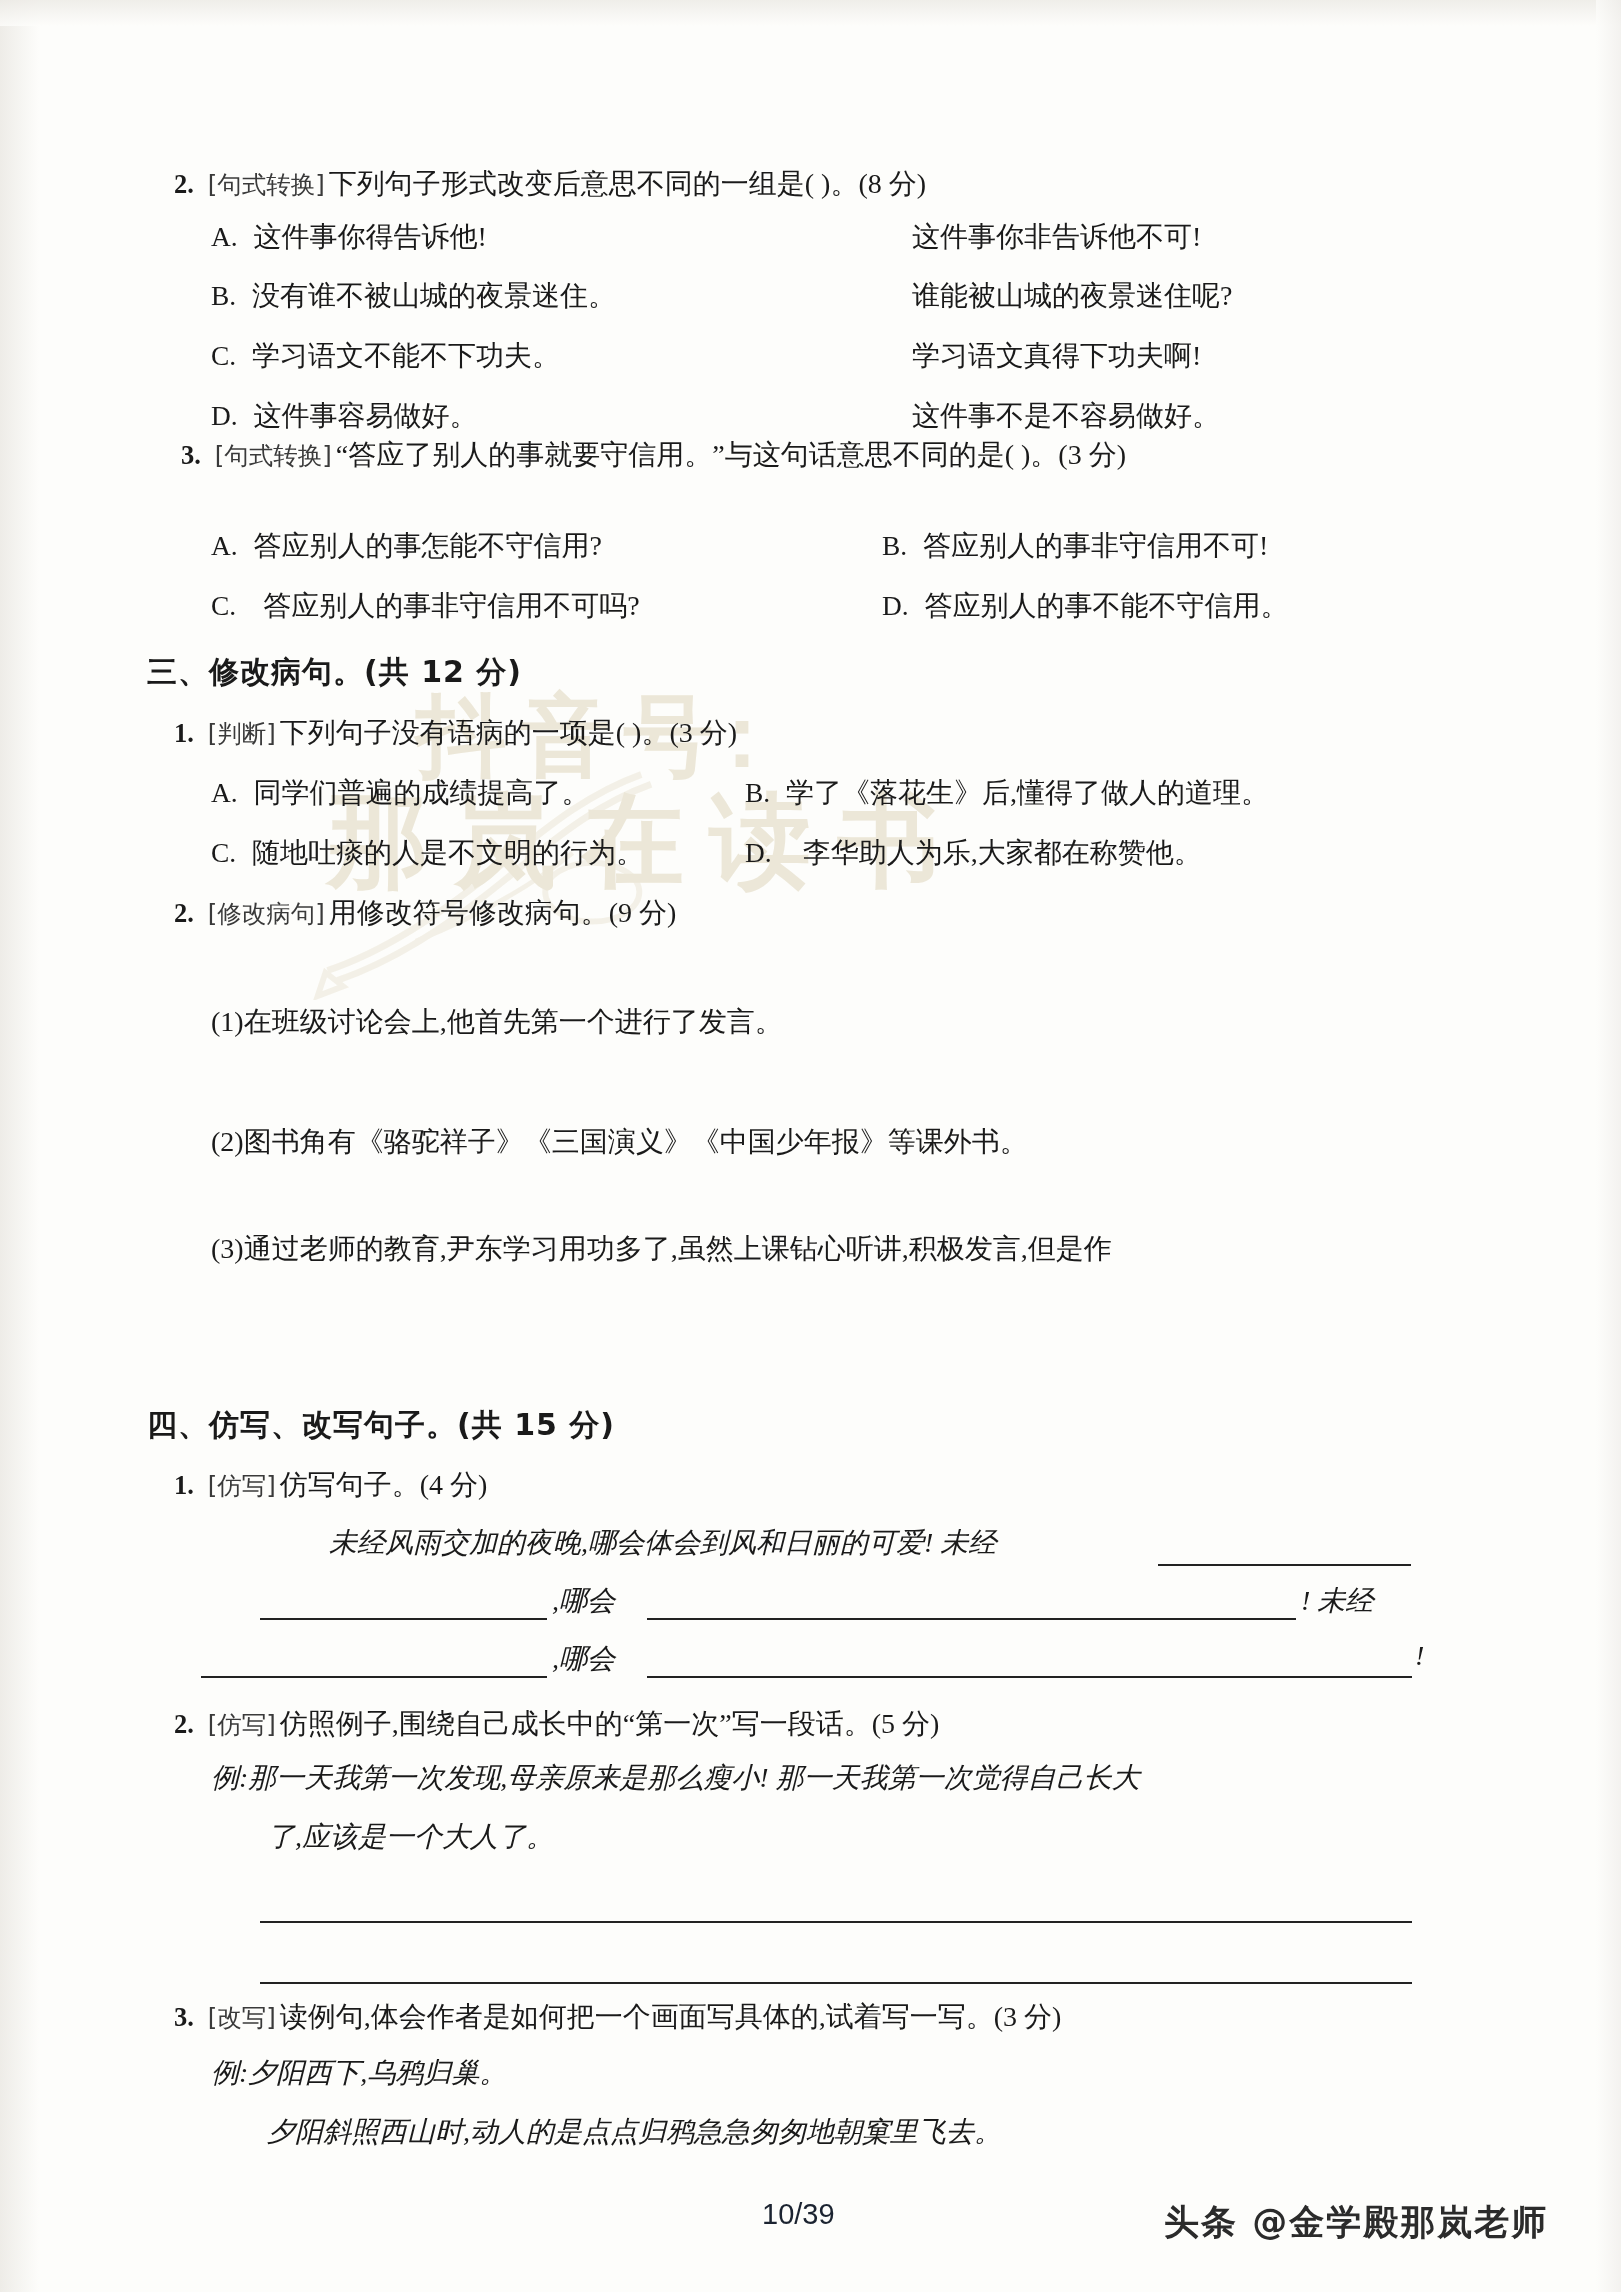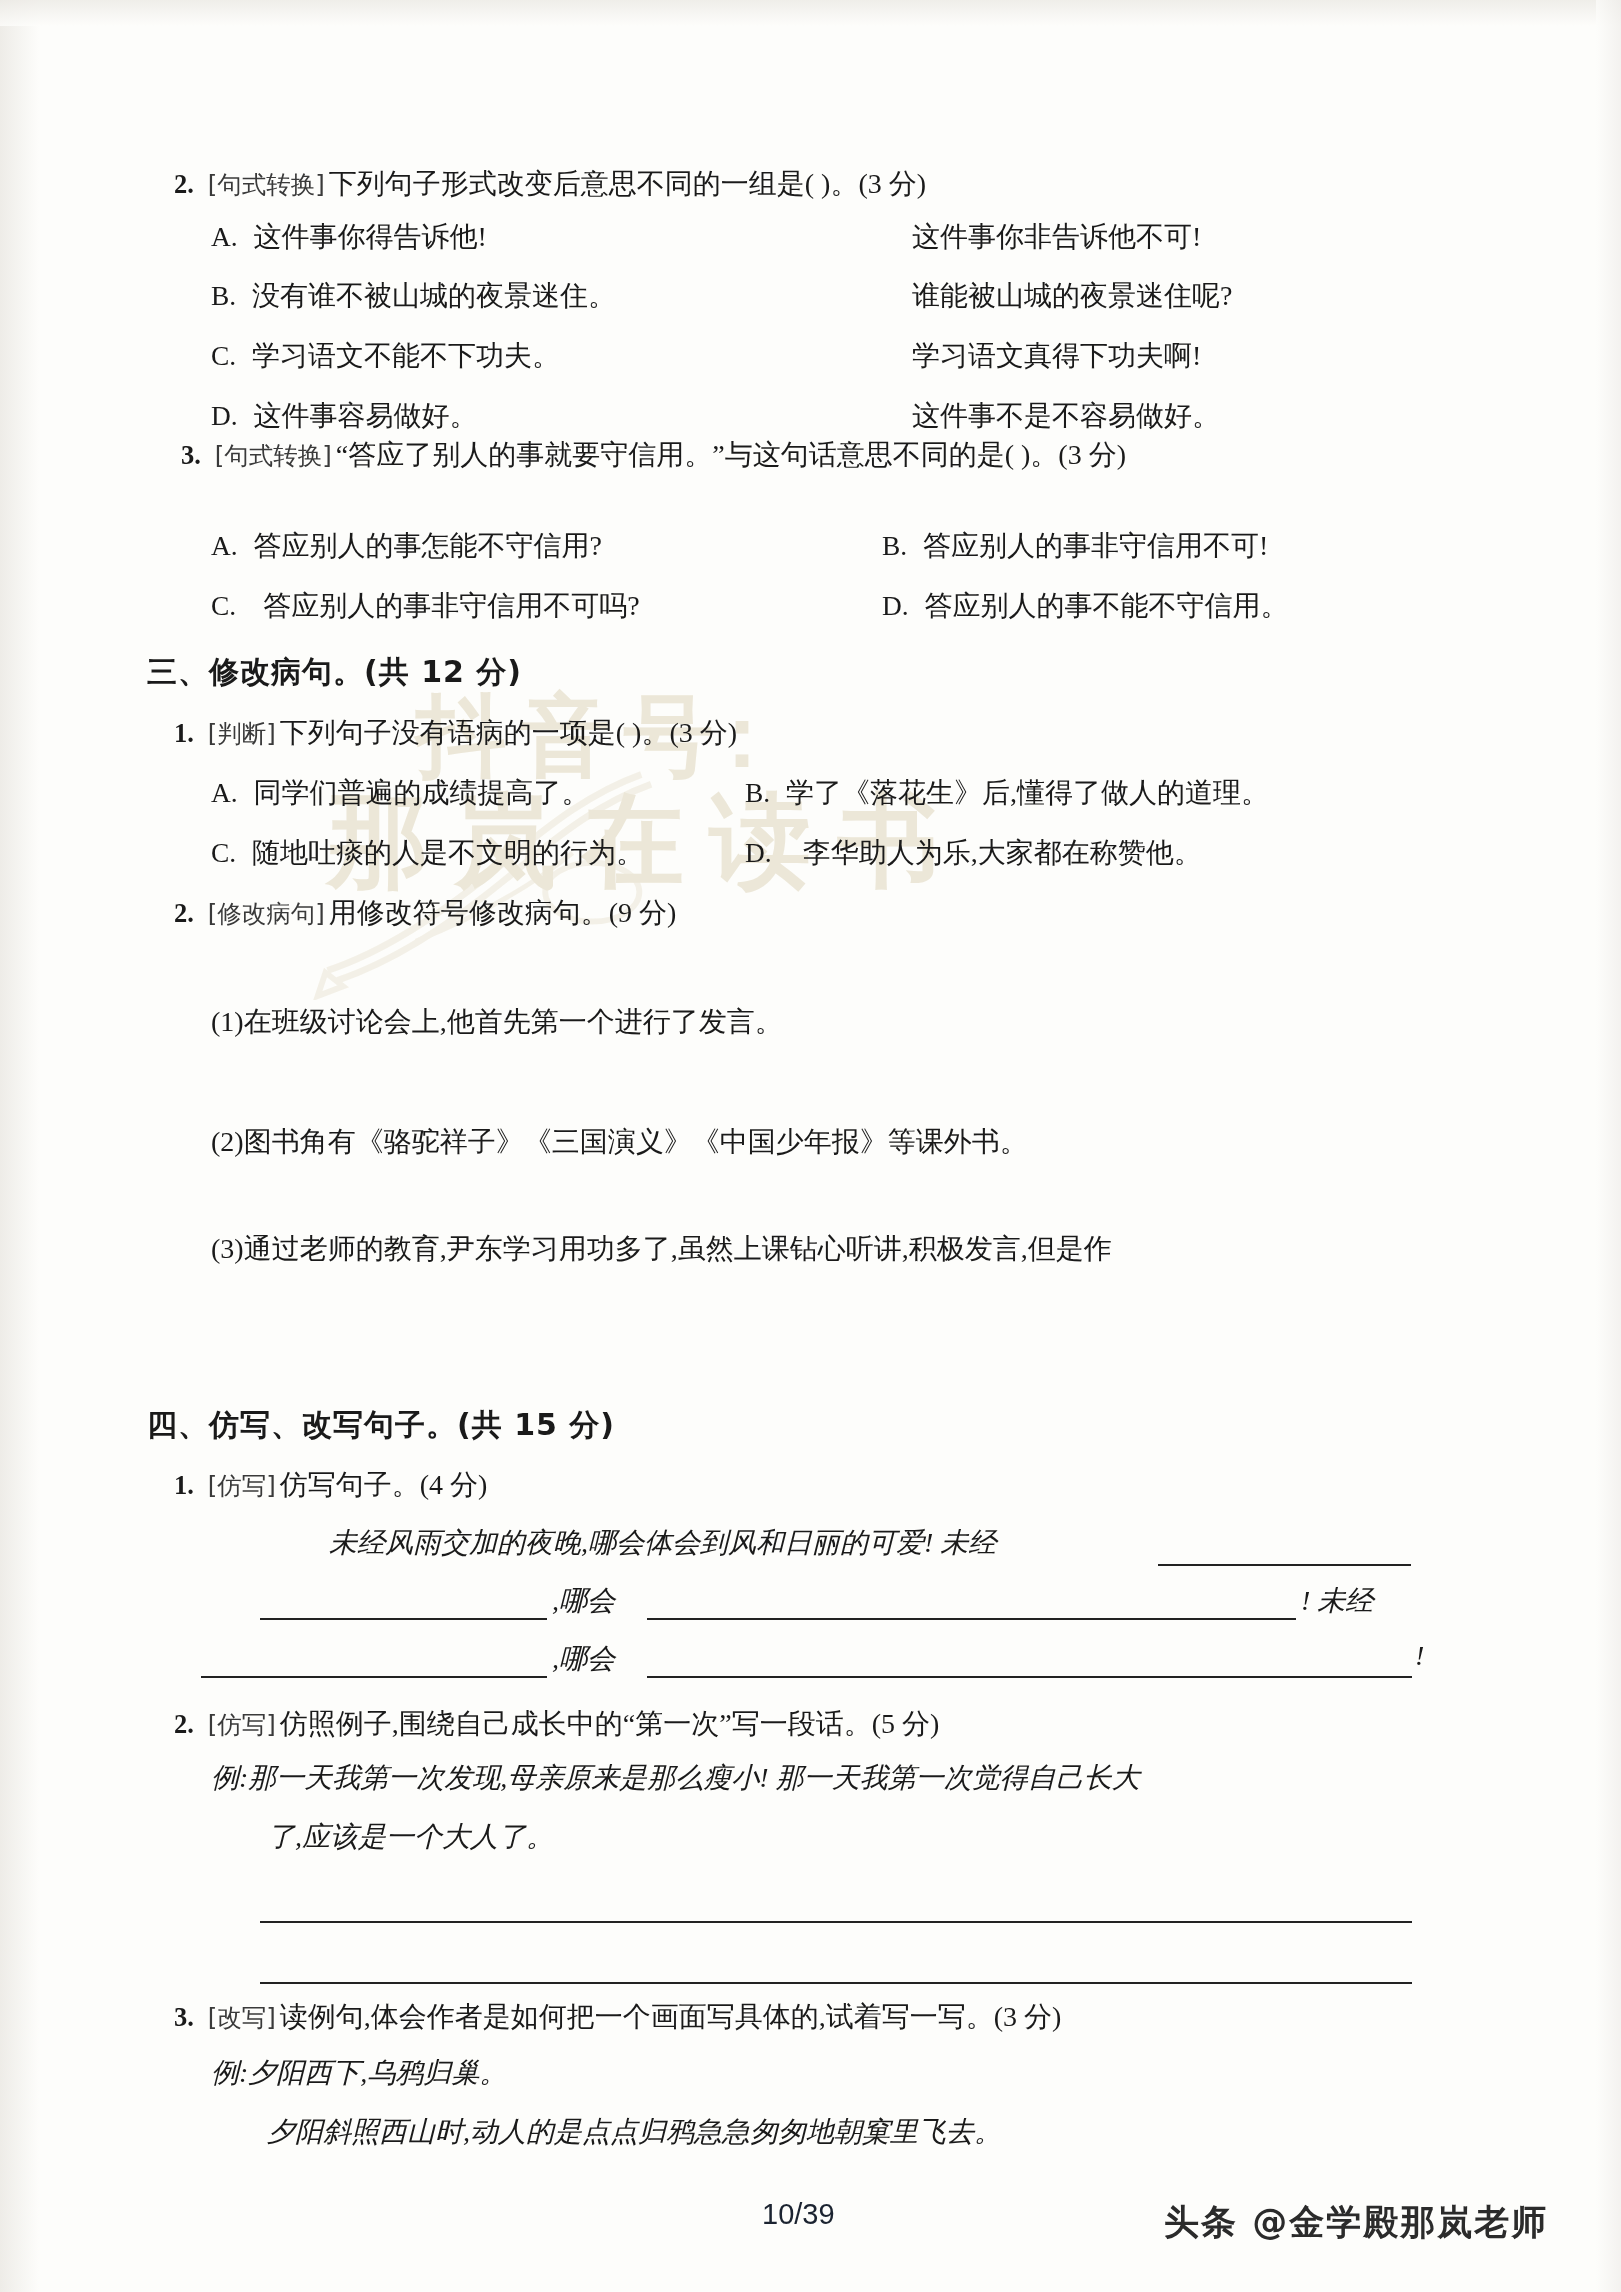--- a/index.html
+++ b/index.html
@@ -164,21 +164,21 @@
     </svg>
     <div class="wm-line1">抖音号:</div>
     <div class="wm-line2">那岚在读书</div>
   </div>
 
   <div class="content">
 
     <div class="row" style="left:174px; top:165px;">
       <span class="qnum">2.</span>
       <span class="tag" style="margin-left:9.8px;">[句式转换]</span>
-      <span class="qtext">下列句子形式改变后意思不同的一组是(        )。(3 分)</span>
+      <span class="qtext">下列句子形式改变后意思不同的一组是(        )。(8 分)</span>
     </div>
 
     <div class="row" style="left:211px; top:218px;">
       <span class="opt-letter">A.</span>
       <span class="opt-text" style="margin-left:11.8px;">这件事你得告诉他!</span>
     </div>
     <div class="row" style="left:912px; top:218px;text-align:center;">
       <span class="opt-text">这件事你非告诉他不可!</span>
     </div>
 

